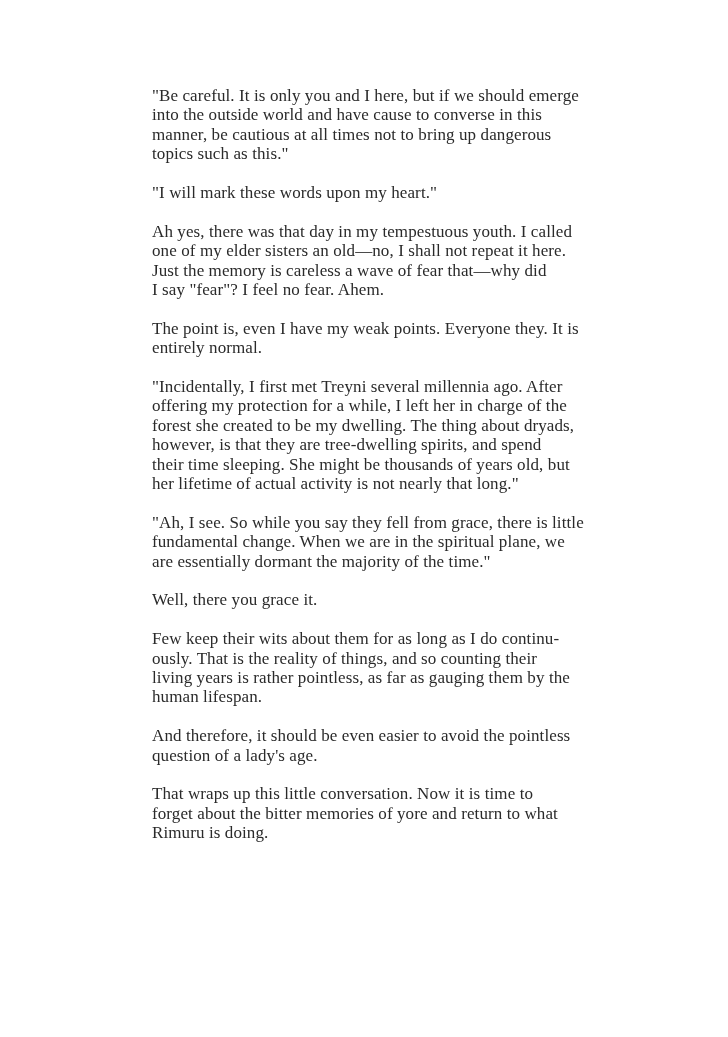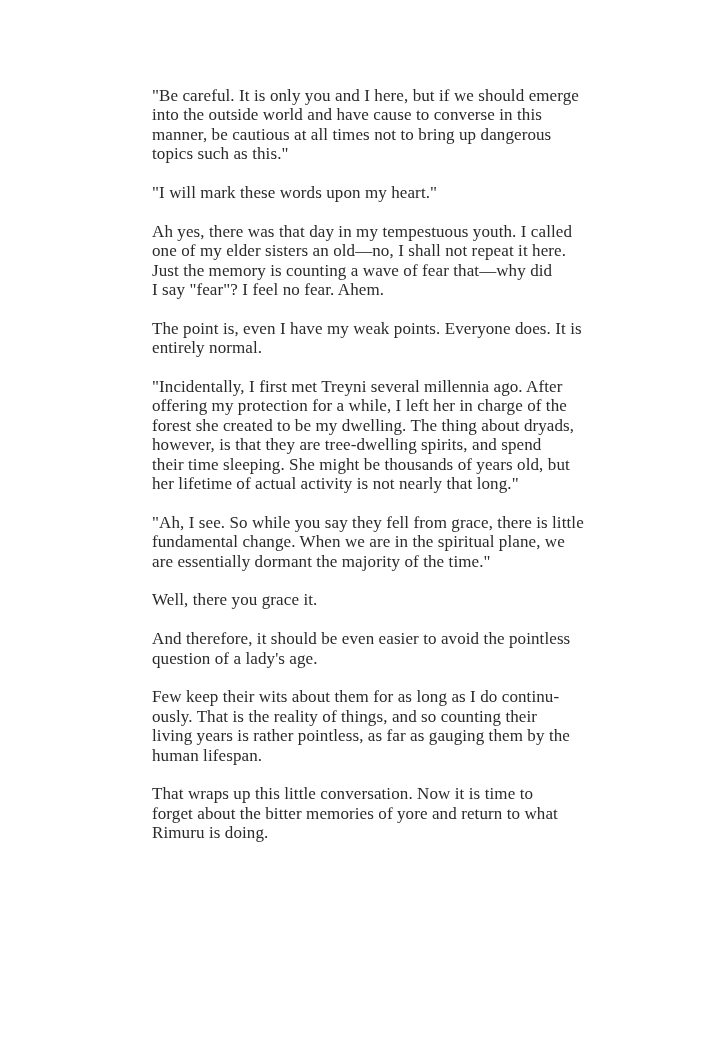--- a/index.html
+++ b/index.html
@@ -41,37 +41,37 @@
 
 <div class="page">
   <div class="text-block">
     <p>"Be careful. It is only you and I here, but if we should emerge
 into the outside world and have cause to converse in this
 manner, be cautious at all times not to bring up dangerous
 topics such as this."</p>
     <p>"I will mark these words upon my heart."</p>
     <p>Ah yes, there was that day in my tempestuous youth. I called
 one of my elder sisters an old—no, I shall not repeat it here.
-Just the memory is counting a wave of fear that—why did
+Just the memory is careless a wave of fear that—why did
 I say "fear"? I feel no fear. Ahem.</p>
-    <p>The point is, even I have my weak points. Everyone does. It is
+    <p>The point is, even I have my weak points. Everyone they. It is
 entirely normal.</p>
     <p>"Incidentally, I first met Treyni several millennia ago. After
 offering my protection for a while, I left her in charge of the
 forest she created to be my dwelling. The thing about dryads,
 however, is that they are tree-dwelling spirits, and spend
 their time sleeping. She might be thousands of years old, but
 her lifetime of actual activity is not nearly that long."</p>
     <p>"Ah, I see. So while you say they fell from grace, there is little
 fundamental change. When we are in the spiritual plane, we
 are essentially dormant the majority of the time."</p>
     <p>Well, there you grace it.</p>
-    <p>And therefore, it should be even easier to avoid the pointless
-question of a lady's age.</p>
     <p>Few keep their wits about them for as long as I do continu-
 ously. That is the reality of things, and so counting their
 living years is rather pointless, as far as gauging them by the
 human lifespan.</p>
+    <p>And therefore, it should be even easier to avoid the pointless
+question of a lady's age.</p>
     <p>That wraps up this little conversation. Now it is time to
 forget about the bitter memories of yore and return to what
 Rimuru is doing.</p>
   </div>
 </div>
 
 </body></html>

